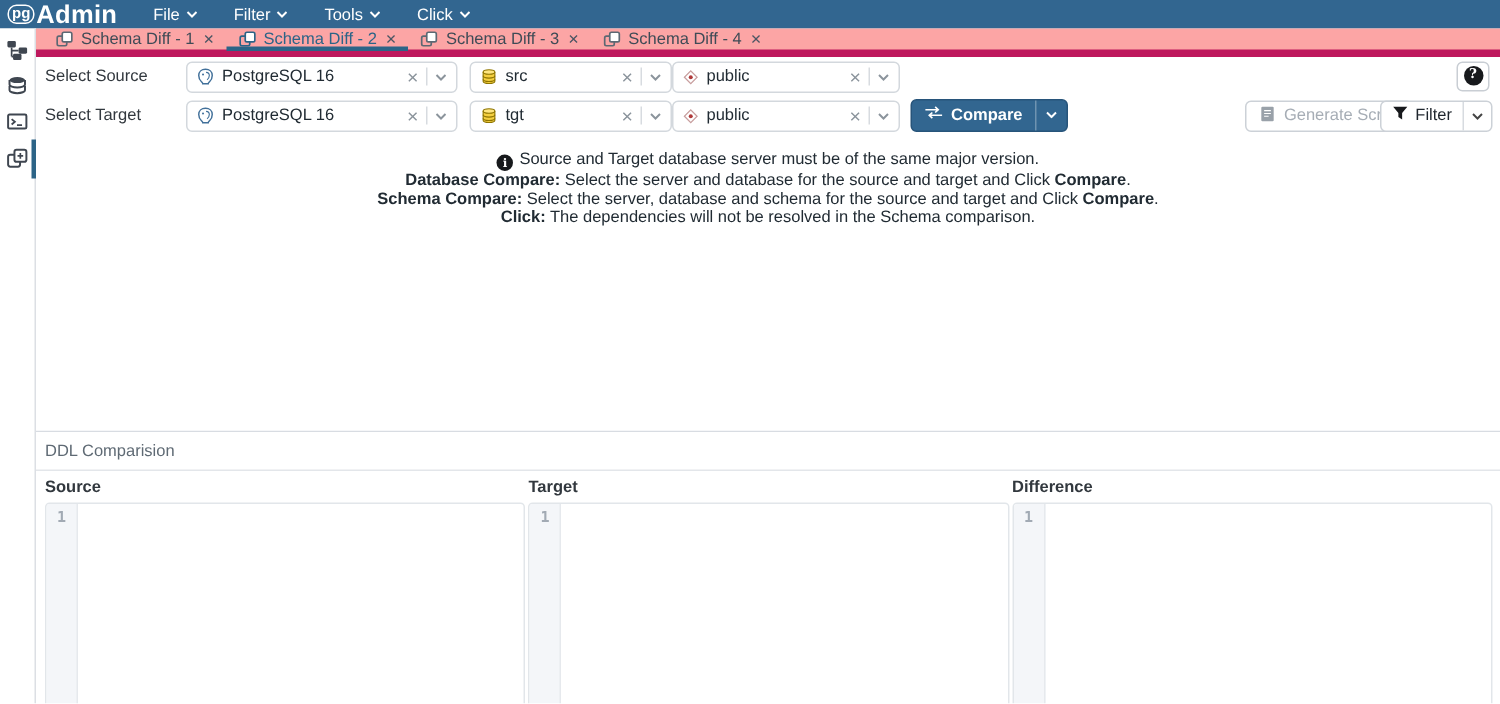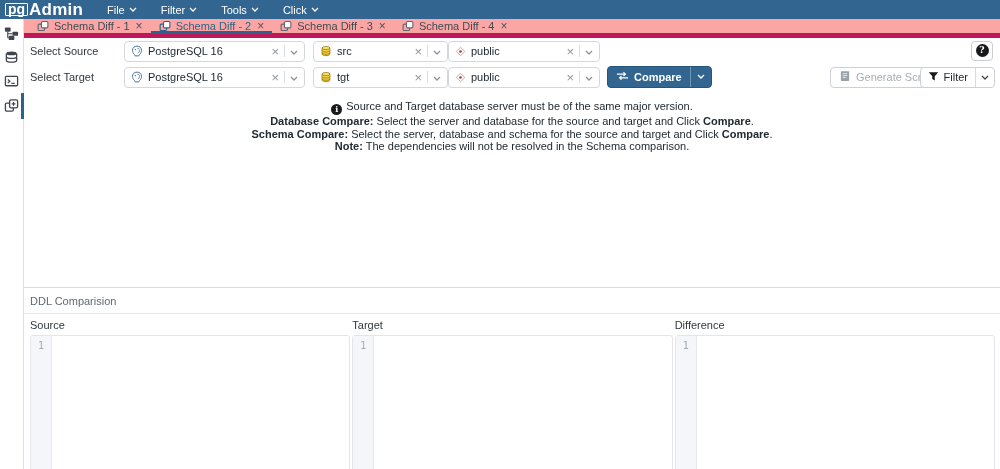--- a/index.html
+++ b/index.html
@@ -12,22 +12,22 @@
   }
   :root { --header:#326690; --accent:#2c6487; }
 
   
   .navbar {
     height: 19px; background: var(--header);
     display: flex; align-items: center; padding-left: 5px; color:#fff;
   }
   .brand { display:flex; align-items:center; margin-right:14px; }
   .pg-box {
-    border:1.5px solid #fff; border-radius:1px; font-weight:bold;
-    font-size:14px; line-height:11px; padding:0 2px; margin-right:1px;
+    border:1.5px solid #fff; border-radius:6px; font-weight:bold;
+    font-size:10px; line-height:11px; padding:0 2px; margin-right:1px;
   }
   .brand-admin { font-weight:700; font-size:17px; letter-spacing:.2px; }
   .menus { display:flex; gap:24px; margin-left:10px; }
   .menu-item { display:flex; align-items:center; gap:4px; color:#fff; cursor:pointer; }
   .menu-item svg { display:block; }
 
   
   .body-row { display:flex; height:450px; }
   .sidebar {
     width:24px; border-right:1px solid #dcdfe4; background:#fff;
@@ -120,21 +120,21 @@
   .info-icon {
     display:inline-block; width:11px; height:11px; border-radius:50%;
     background:#17191c; color:#fff; font-size:8px; font-weight:bold;
     line-height:11px; text-align:center; vertical-align:-2px; margin-right:4px;
     font-family:"DejaVu Serif", serif;
   }
 
   
   .ddl { height:196px; border-top:1px solid #d8dce2; background:#fff; display:flex; flex-direction:column; overflow:hidden; }
   .ddl-title { padding:7px 6px 6px; color:#5f6a74; border-bottom:1px solid #e3e6ea; }
-  .ddl-cols { flex:1; display:flex; gap:2px; padding:3px 5px 0 6px; min-height:0; }
+  .ddl-cols { flex:1; display:flex; gap:2px; padding:3px 5px 0 6px; min-height:0;font-weight:bold; }
   .ddl-col { flex:1; display:flex; flex-direction:column; min-width:0; }
   .ddl-col-label { color:#32383e; margin:2px 0 4px; }
   .editor {
     flex:1; border:1px solid #e2e6ea; border-radius:3px; background:#fff;
     display:flex; overflow:hidden; margin-bottom:-6px;
   }
   .gutter {
     width:21px; background:#f4f6f9; border-right:1px solid #e6e9ed;
     color:#a2aab4; font-family:"DejaVu Sans Mono", monospace; font-size:10px;
     text-align:center; padding-top:4px;
@@ -410,21 +410,21 @@
             <svg width="8" height="5" viewBox="0 0 8 5">
               <path d="M1 1l3 3 3-3" stroke="#444" fill="none" stroke-width="1.3"></path>
             </svg>
           </span>
       </div>
 
       <div class="info">
         <div><span class="info-icon">i</span><span>Source and Target database server must be of the same major version.</span></div>
         <div><b>Database Compare:</b><span> Select the server and database for the source and target and Click </span><b>Compare</b><span>.</span></div>
         <div><b>Schema Compare:</b><span> Select the server, database and schema for the source and target and Click </span><b>Compare</b><span>.</span></div>
-        <div><b>Note:</b><span> The dependencies will not be resolved in the Schema comparison.</span></div>
+        <div><b>Click:</b><span> The dependencies will not be resolved in the Schema comparison.</span></div>
       </div>
     </div>
 
     <div class="ddl">
       <div class="ddl-title">DDL Comparision</div>
       <div class="ddl-cols">
         <div class="ddl-col">
           <div class="ddl-col-label">Source</div>
           <div class="editor">
             <div class="gutter">1</div>

